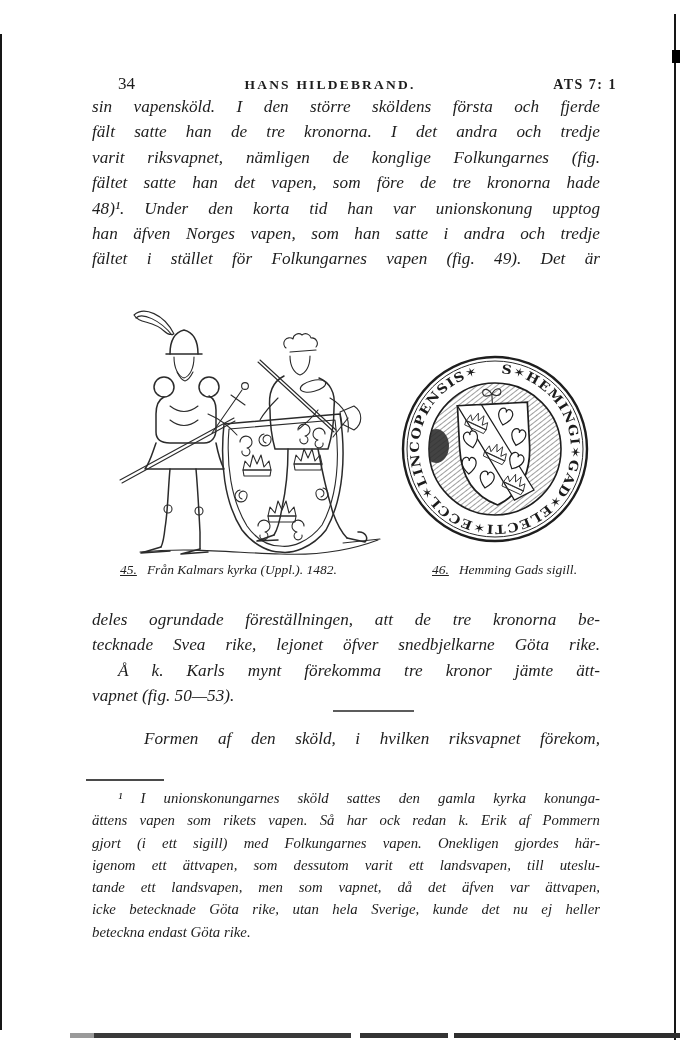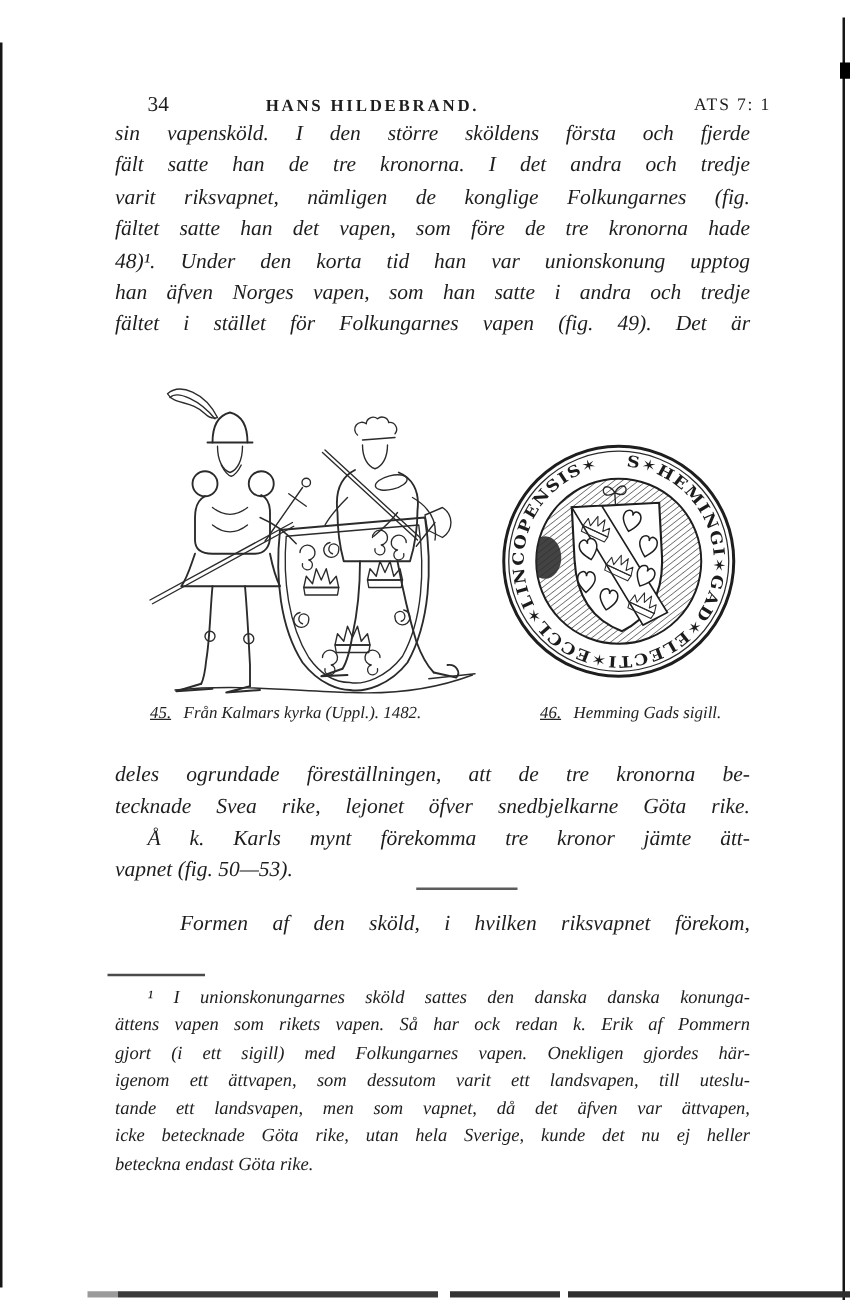--- a/index.html
+++ b/index.html
@@ -18,23 +18,23 @@
     left:70px; top:1033px; width:610px; height:5px;
     background:linear-gradient(90deg,#9a9a9a 0 4%,#3a3a3a 4% 46%,
       rgba(0,0,0,0) 46% 47.5%,#343434 47.5% 62%,
       rgba(0,0,0,0) 62% 63%,#2e2e2e 63% 100%);
   }
   
   .header { position:absolute; top:74px; left:0; width:680px; height:22px; }
   .page-number { position:absolute; left:118px; top:0; font-size:17px; }
   .running-title {
     position:absolute; left:0; width:596px; top:3px; text-align:center;
-    font-size:13.5px; letter-spacing:2.2px; font-weight:bold;
-  }
-  .issue { position:absolute; right:63px; top:3px; font-size:14px; font-weight:normal; letter-spacing:1.5px; }
+    font-size:13.5px; letter-spacing:2.2px; font-weight:bold;padding-left:32px;
+  }
+  .issue { position:absolute; right:63px; top:3px; font-size:14px; font-weight:bold; letter-spacing:1.5px; }
   
   .textblock { position:absolute; left:92px; width:508px; font-size:17.2px; line-height:25.4px;font-style:italic; }
   .tline { text-align:justify; text-align-last:justify; white-space:normal; }
   .tline.no-just { text-align-last:left; }
   .para1 { top:94px; }
   .para2 { top:607px; }
   .para3 { top:726px; }
   .rule-center { position:absolute; left:333px; top:710px; width:81px; height:2px; background:#5c5c5c; }
   .rule-footnote { position:absolute; left:86px; top:779px; width:78px; height:2px; background:#4a4a4a; }
   .footnote { top:787px; font-size:14.8px; line-height:22.3px; }
@@ -228,21 +228,21 @@
     </div>
 
   <div class="rule-center"></div>
 
   <div class="textblock para3">
       <div class="tline" style="text-indent: 52px;">Formen af den sköld, i hvilken riksvapnet förekom,</div>
     </div>
 
   <div class="rule-footnote"></div>
   <div class="textblock footnote">
-      <div class="tline" style="text-indent: 26px;">¹ I unionskonungarnes sköld sattes den danska danska konunga-</div>
+      <div class="tline" style="text-indent: 26px;">¹ I unionskonungarnes sköld sattes den gamla kyrka konunga-</div>
       <div class="tline">ättens vapen som rikets vapen.  Så har ock redan k. Erik af Pommern</div>
       <div class="tline">gjort (i ett sigill) med Folkungarnes vapen.  Onekligen gjordes här-</div>
       <div class="tline">igenom ett ättvapen, som dessutom varit ett landsvapen, till uteslu-</div>
       <div class="tline">tande ett landsvapen, men som vapnet, då det äfven var ättvapen,</div>
       <div class="tline">icke betecknade Göta rike, utan hela Sverige, kunde det nu ej heller</div>
       <div class="tline no-just">beteckna endast Göta rike.</div>
     </div>
 
 </div>
 

